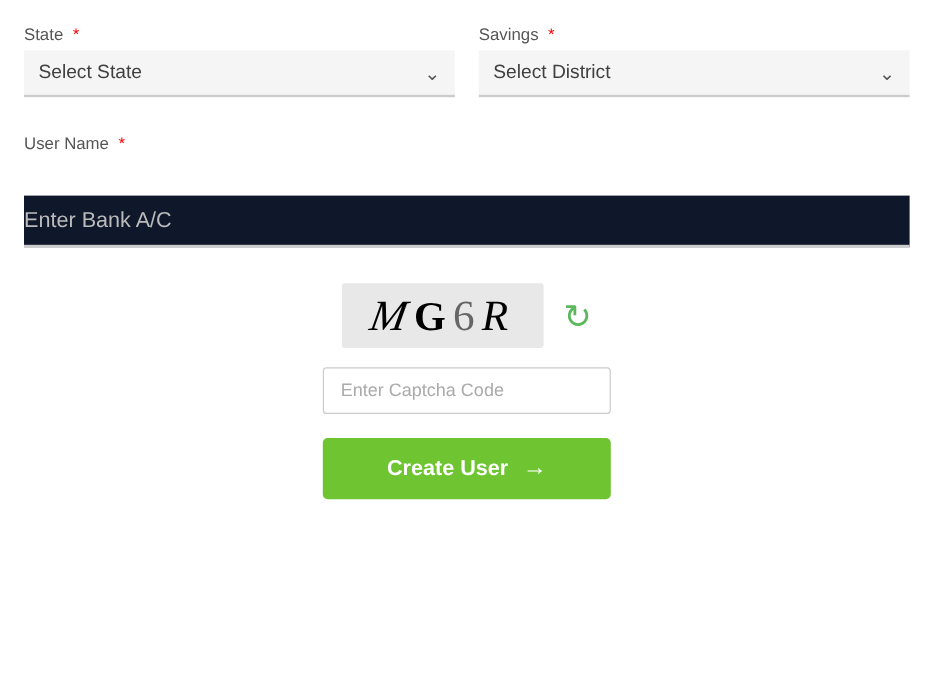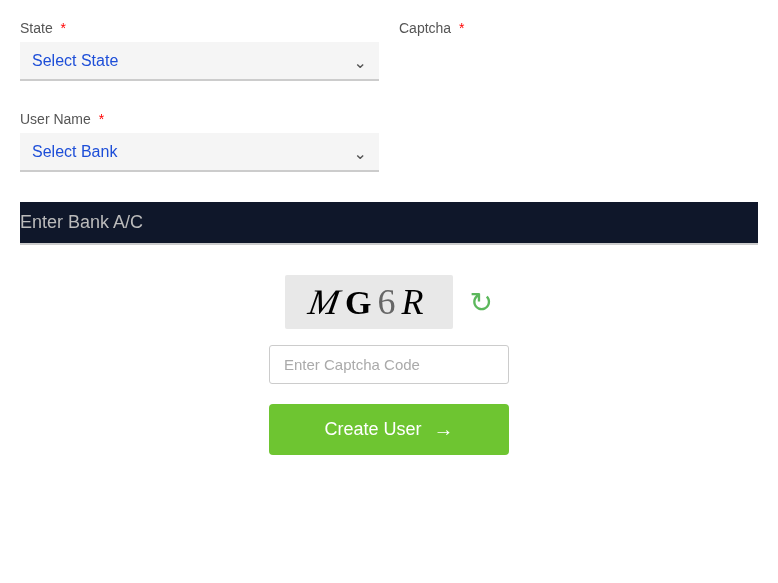--- a/index.html
+++ b/index.html
@@ -36,21 +36,21 @@
 
     .required-star {
       color: red;
       margin-left: 4px;
     }
 
     .form-select {
       width: 100%;
       padding: 10px 12px;
       font-size: 16px;
-      color: #1d4ed8;
+      color: #404040;
       background: #f5f5f5;
       border: none;
       border-bottom: 2px solid #ccc;
       appearance: none;
       -webkit-appearance: none;
       cursor: pointer;
       outline: none;
     }
 
     .select-wrapper {
@@ -133,20 +133,21 @@
       border: none;
       padding: 14px 50px;
       font-size: 18px;
       border-radius: 4px;
       cursor: pointer;
       display: flex;
       align-items: center;
       gap: 12px;
       min-width: 240px;
       justify-content: center;
+      font-weight: bold;
     }
 
     .arrow-icon {
       font-size: 20px;
     }
   </style>
 </head>
 <body>
 
 <div class="form-container">
@@ -158,37 +159,37 @@
         <span class="required-star">*</span>
       </label>
       <div class="select-wrapper">
         <select class="form-select">
           <option>Select State</option>
         </select>
       </div>
     </div>
     <div class="form-group">
       <label class="field-label">
-        <span>Captcha</span>
+        <span>Savings</span>
         <span class="required-star">*</span>
       </label>
+      <div class="select-wrapper">
+        <select class="form-select">
+          <option>Select District</option>
+        </select>
+      </div>
     </div>
   </div>
 
   <div class="form-row">
     <div class="form-group">
       <label class="field-label">
         <span>User Name</span>
         <span class="required-star">*</span>
       </label>
-      <div class="select-wrapper">
-        <select class="form-select">
-          <option>Select Bank</option>
-        </select>
-      </div>
     </div>
     <div class="form-group">
     </div>
   </div>
 
   <div class="form-row">
     <div class="form-group">
       <input type="text" class="form-input" placeholder="Enter Bank A/C" style="">
     </div>
   </div>

